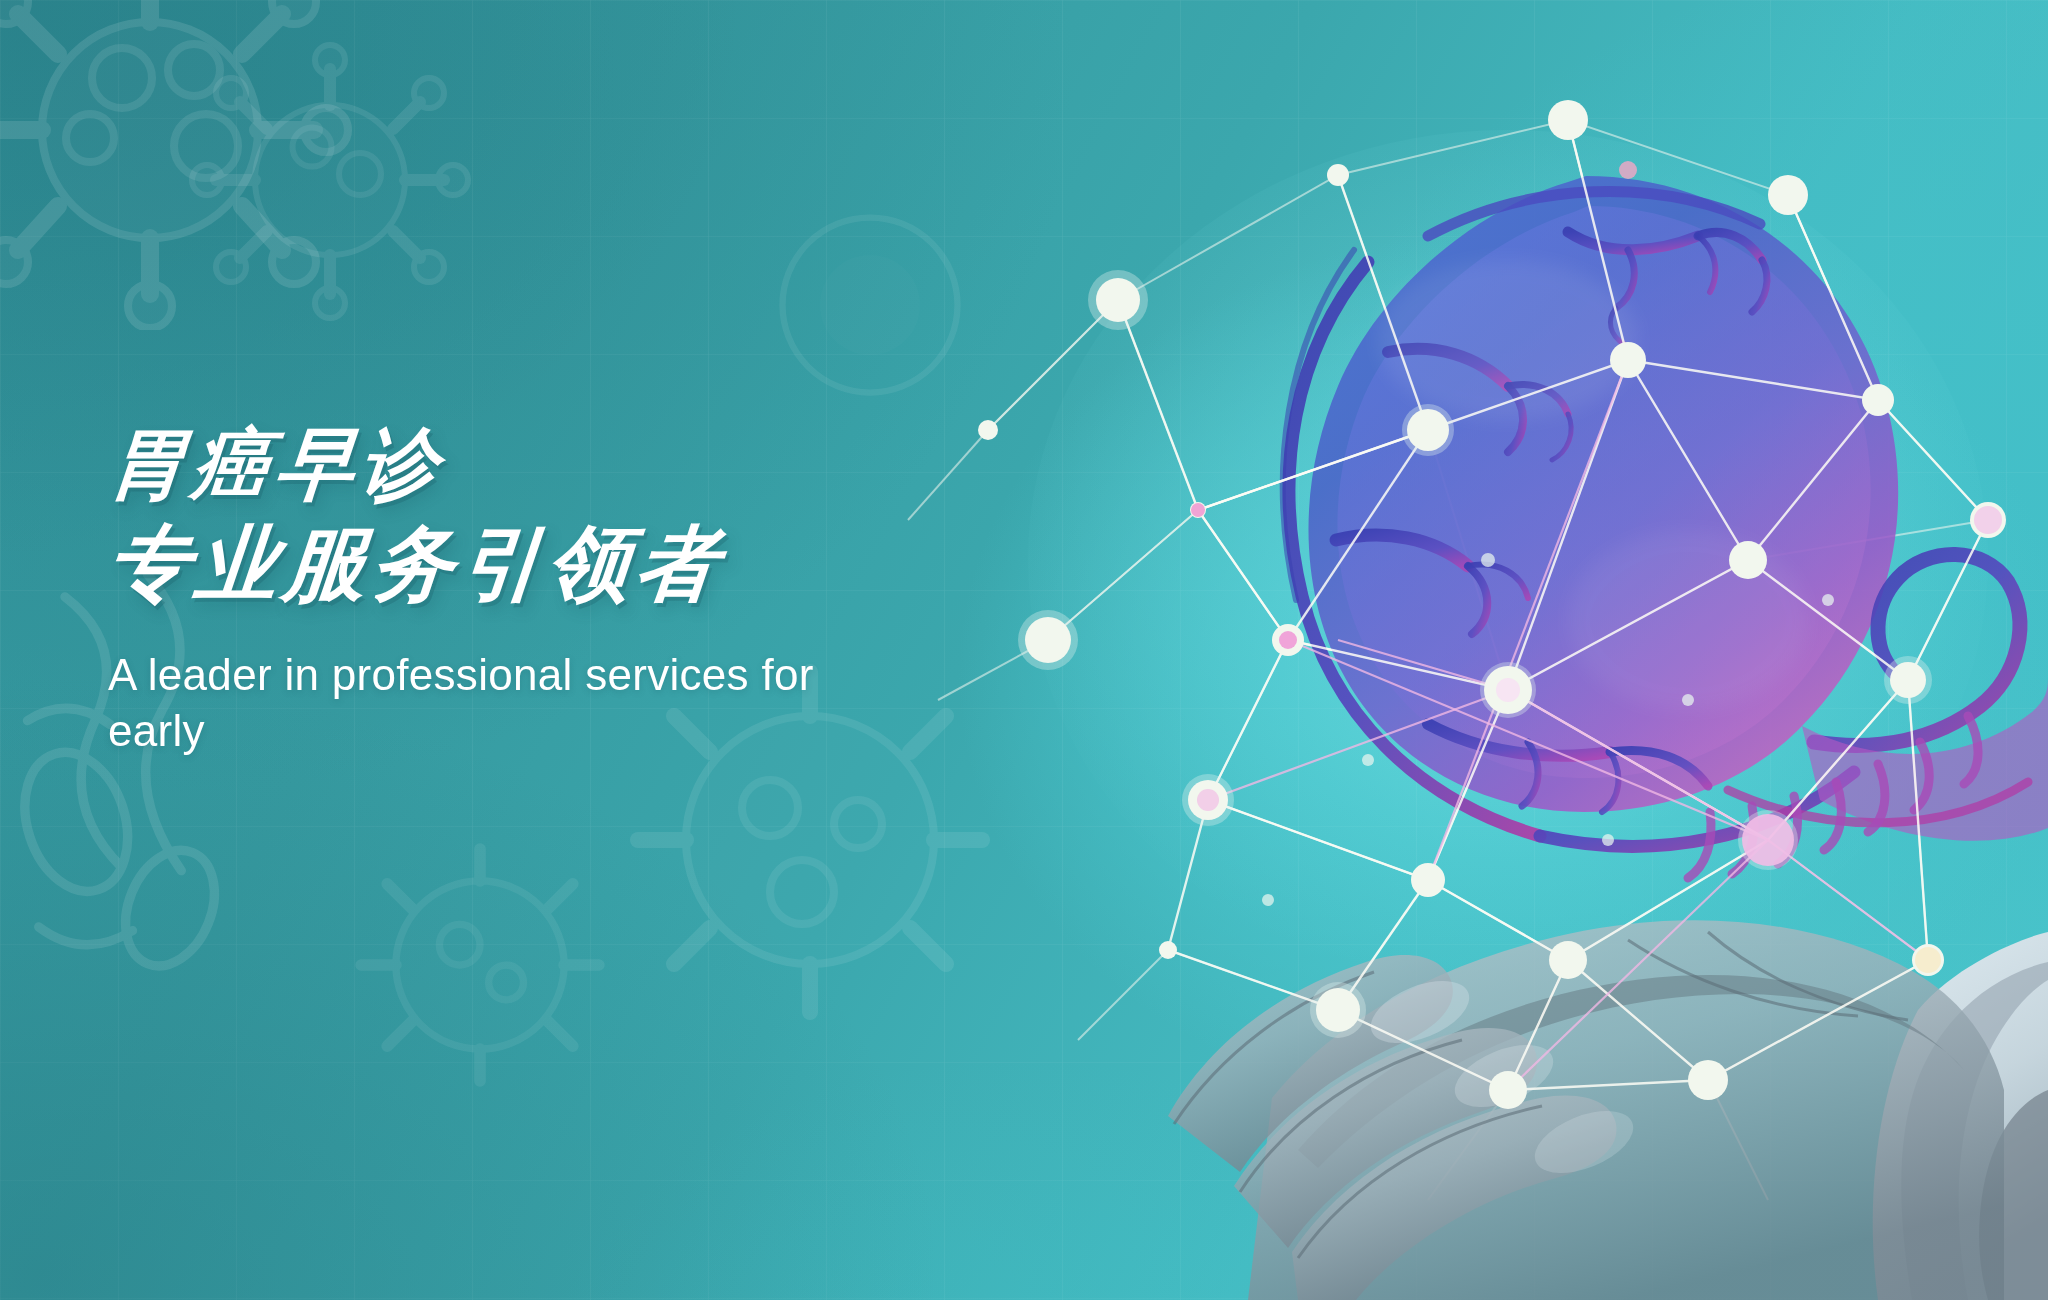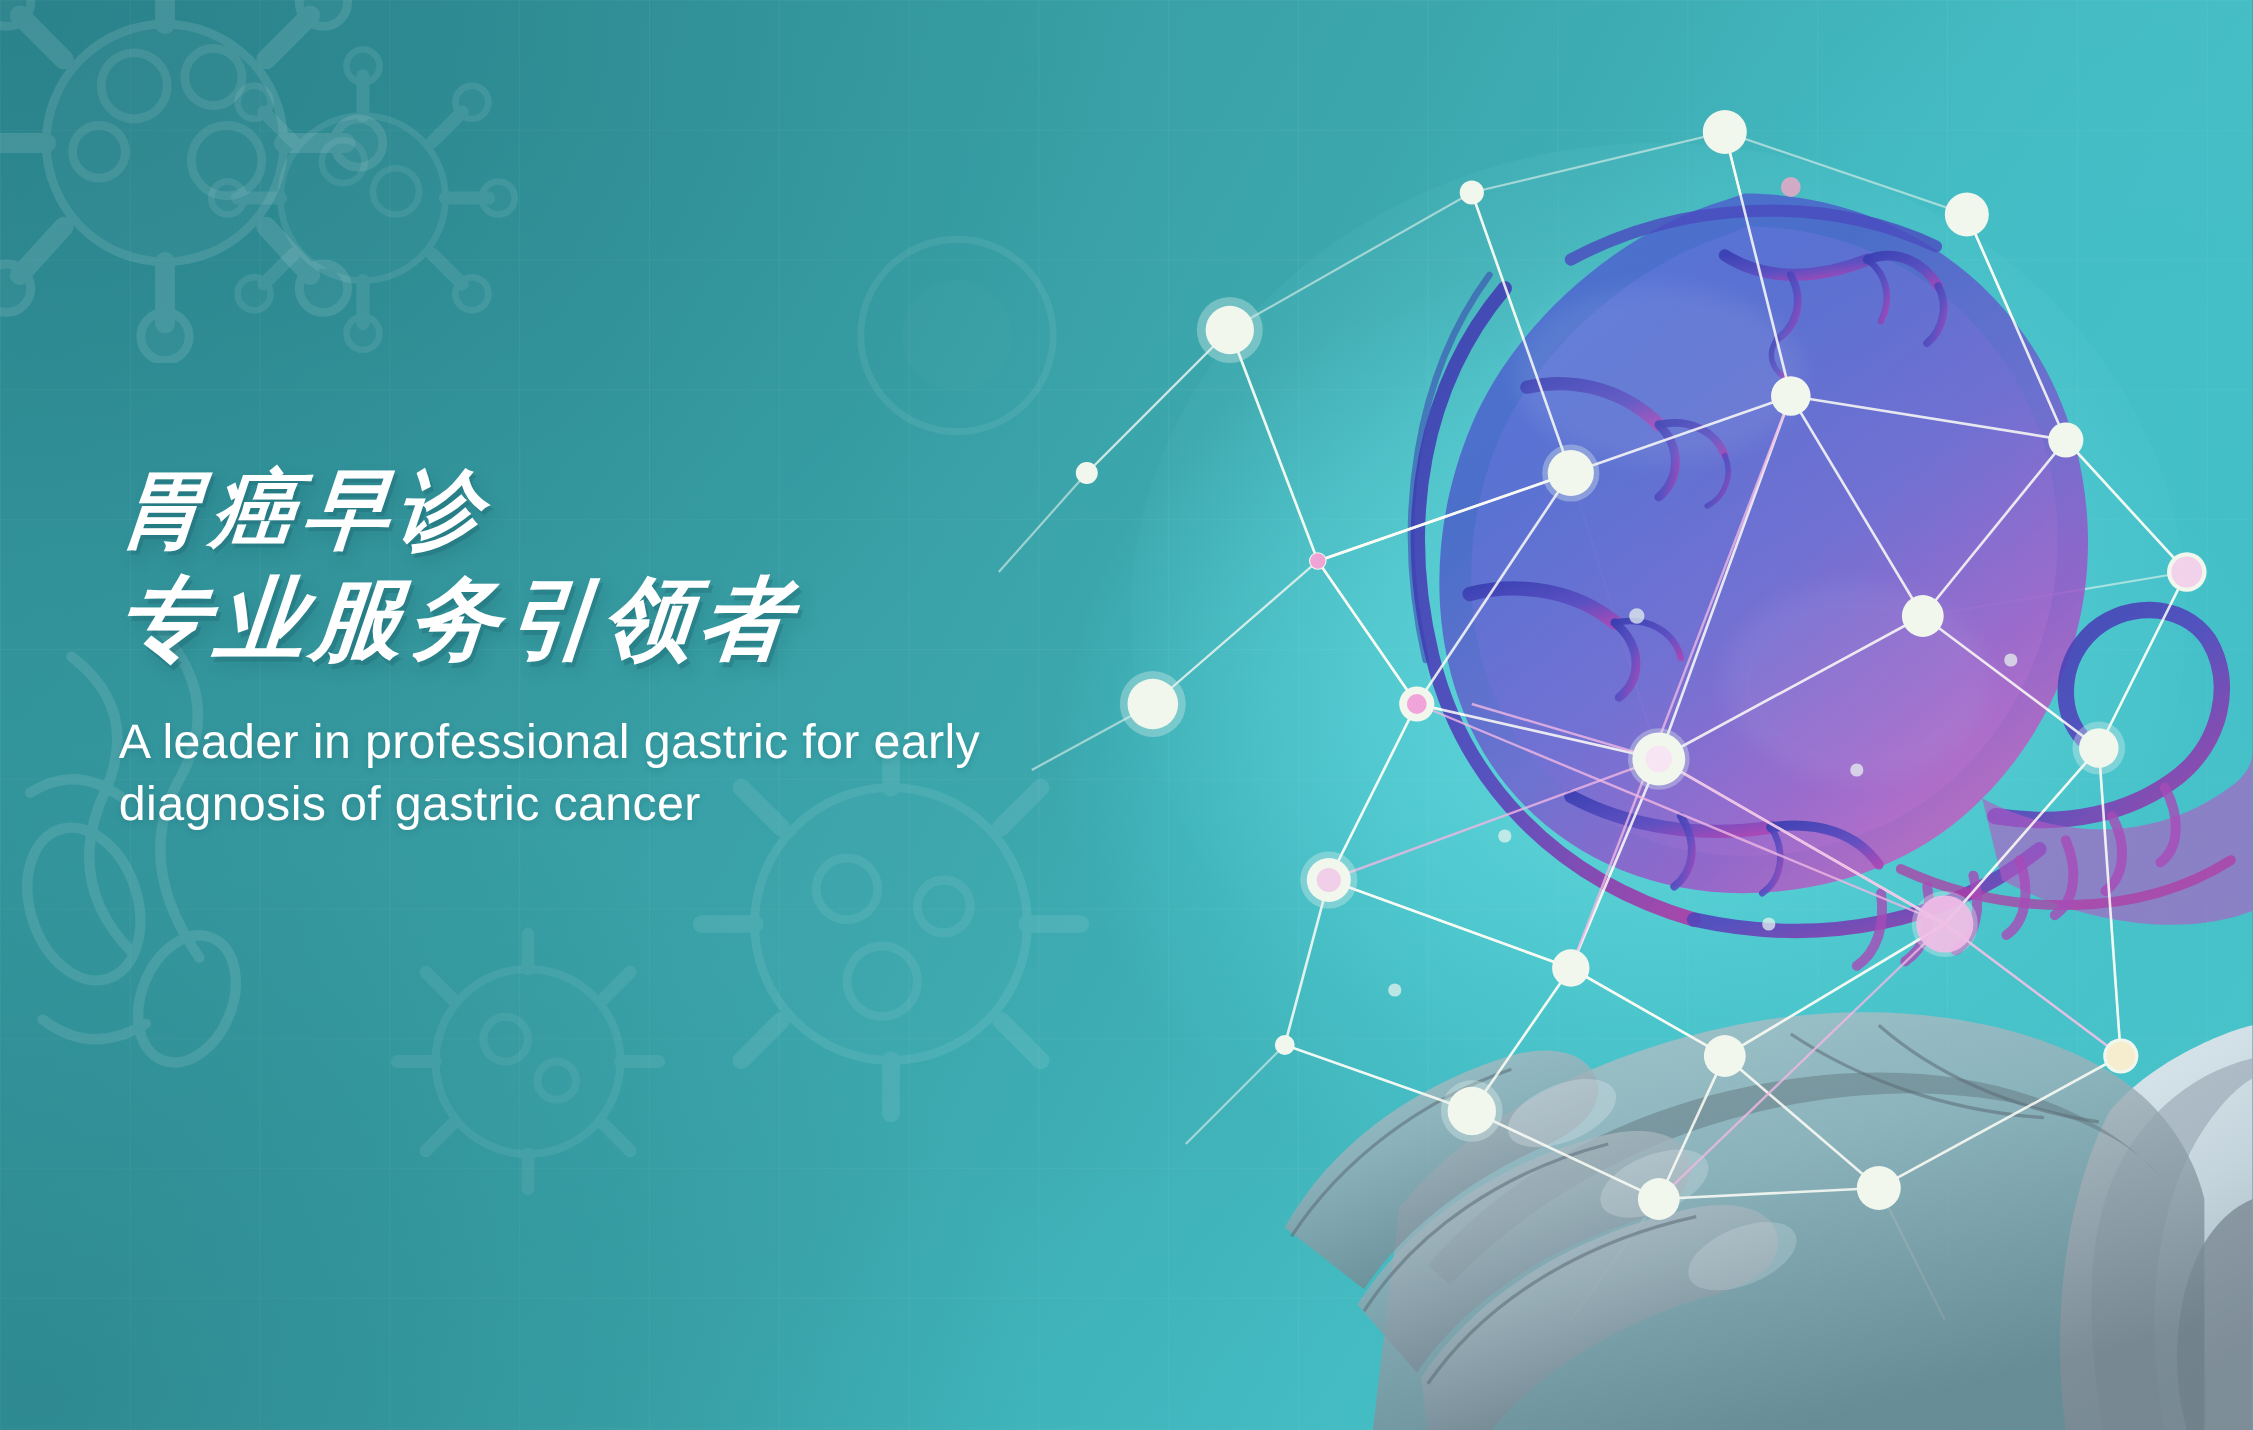--- a/index.html
+++ b/index.html
@@ -498,18 +498,17 @@
         </g>
       </g>
 
     </svg>
   </div>
 
   <div class="copy">
     <div class="h-line l1">胃癌早诊</div>
     <div class="h-line l2">专业服务引领者</div>
     <div class="sub">
-      <div>A leader in professional gastric for early</div>
-      <div>diagnosis of gastric cancer</div>
+      <div>A leader in professional services for early</div>
     </div>
   </div>
 
 </div>
 
 </body></html>

